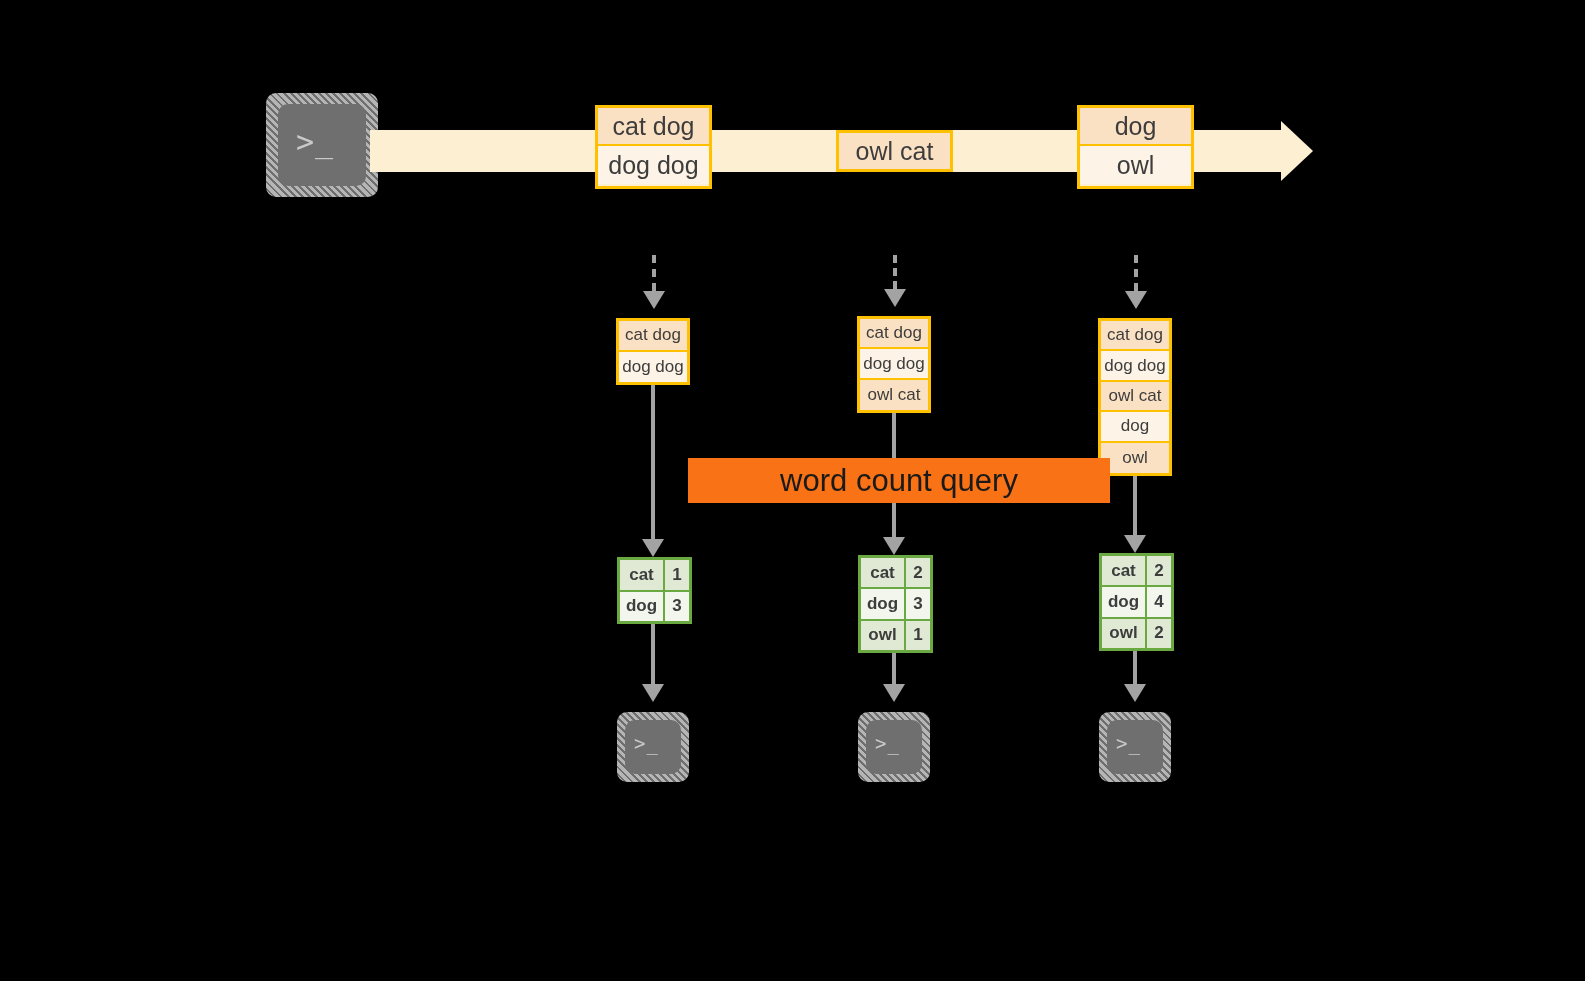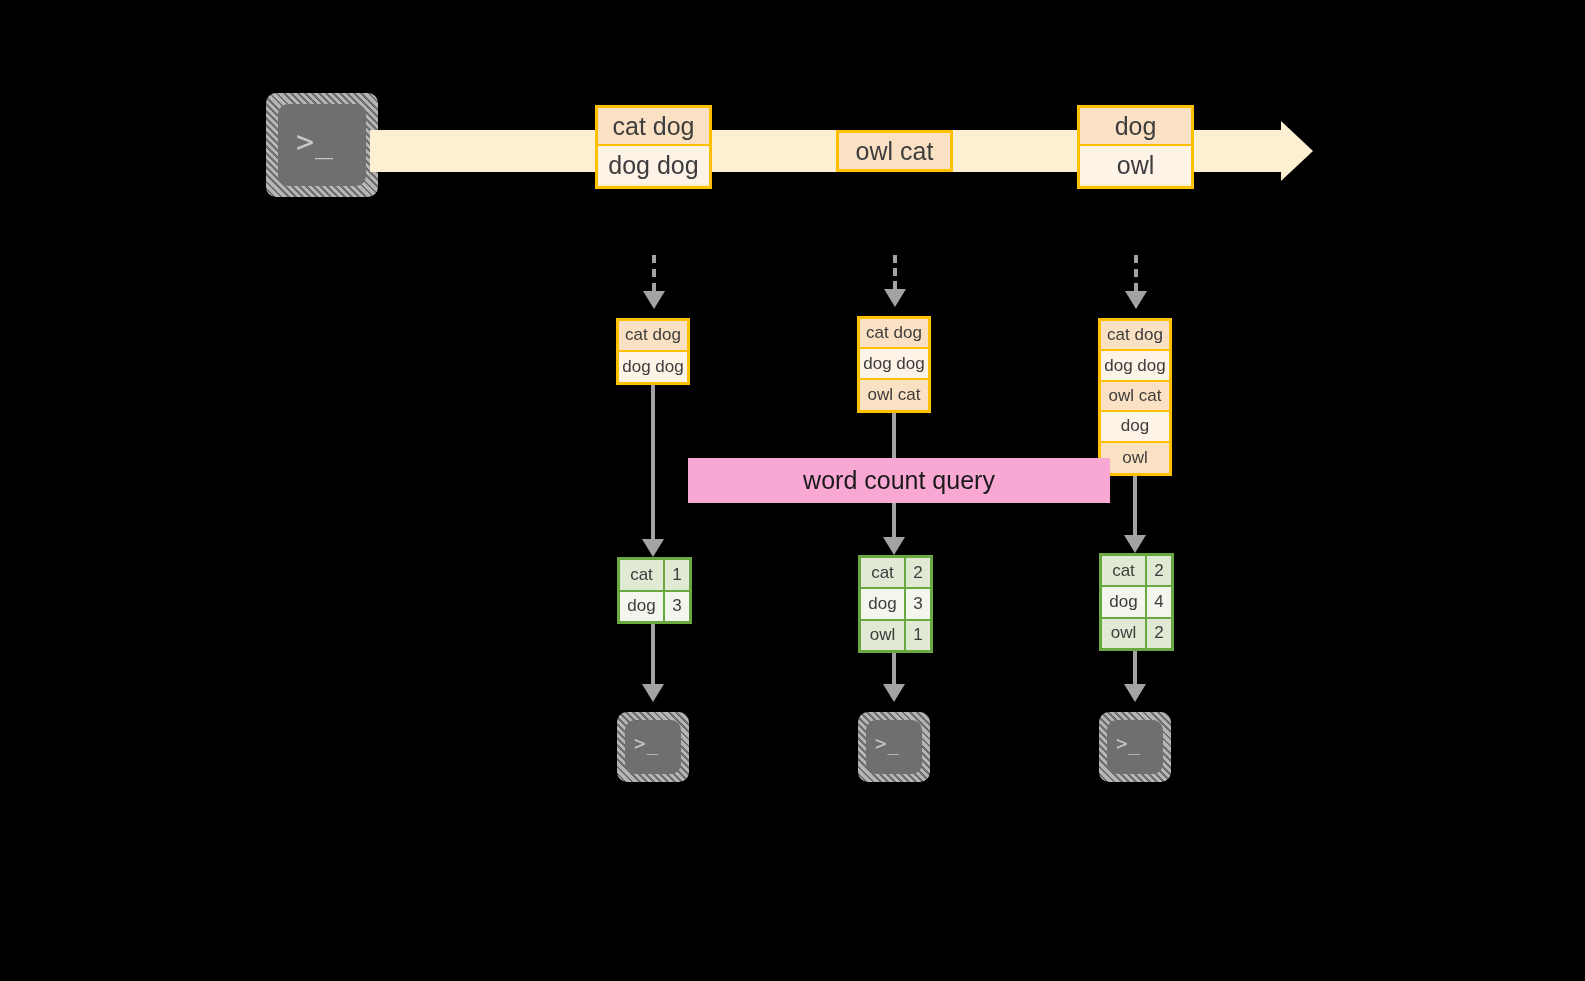--- a/index.html
+++ b/index.html
@@ -99,20 +99,21 @@
     border-bottom: 2px solid #6aa841;
   }
   .gtab .grow:last-child { border-bottom: none; }
   .gtab .gc {
     box-sizing: border-box;
     display: flex;
     align-items: center;
     justify-content: center;
     font-size: 17px;
     color: #3d3d3d;
+    font-weight: bold;
   }
   .gtab .gc.word { width: 45px; border-right: 2px solid #6aa841; }
   .gtab .gc.cnt  { width: 24px; }
   .gtab .grow.shade-a .gc { background: #dfe9d3; }
   .gtab .grow.shade-b .gc { background: #f2f6ed; }
 
   
   .aline {
     position: absolute;
     width: 4px;
@@ -127,26 +128,26 @@
     position: absolute;
     width: 0; height: 0;
     border-left: 11px solid transparent;
     border-right: 11px solid transparent;
     border-top: 18px solid #a3a3a3;
   }
 
   
   .banner {
     position: absolute;
-    background: #f9a8d4;
+    background: #f97316;
     display: flex;
     align-items: center;
     justify-content: center;
     color: #1a1a1a;
-    font-size: 25px;
+    font-size: 31px;
     white-space: nowrap;
   }
 </style>
 </head>
 <body>
 
 <div id="stage">
 
   <div class="term" style="left:266px; top:93px; width:112px; height:104px;">
     <div class="hatch"></div>

